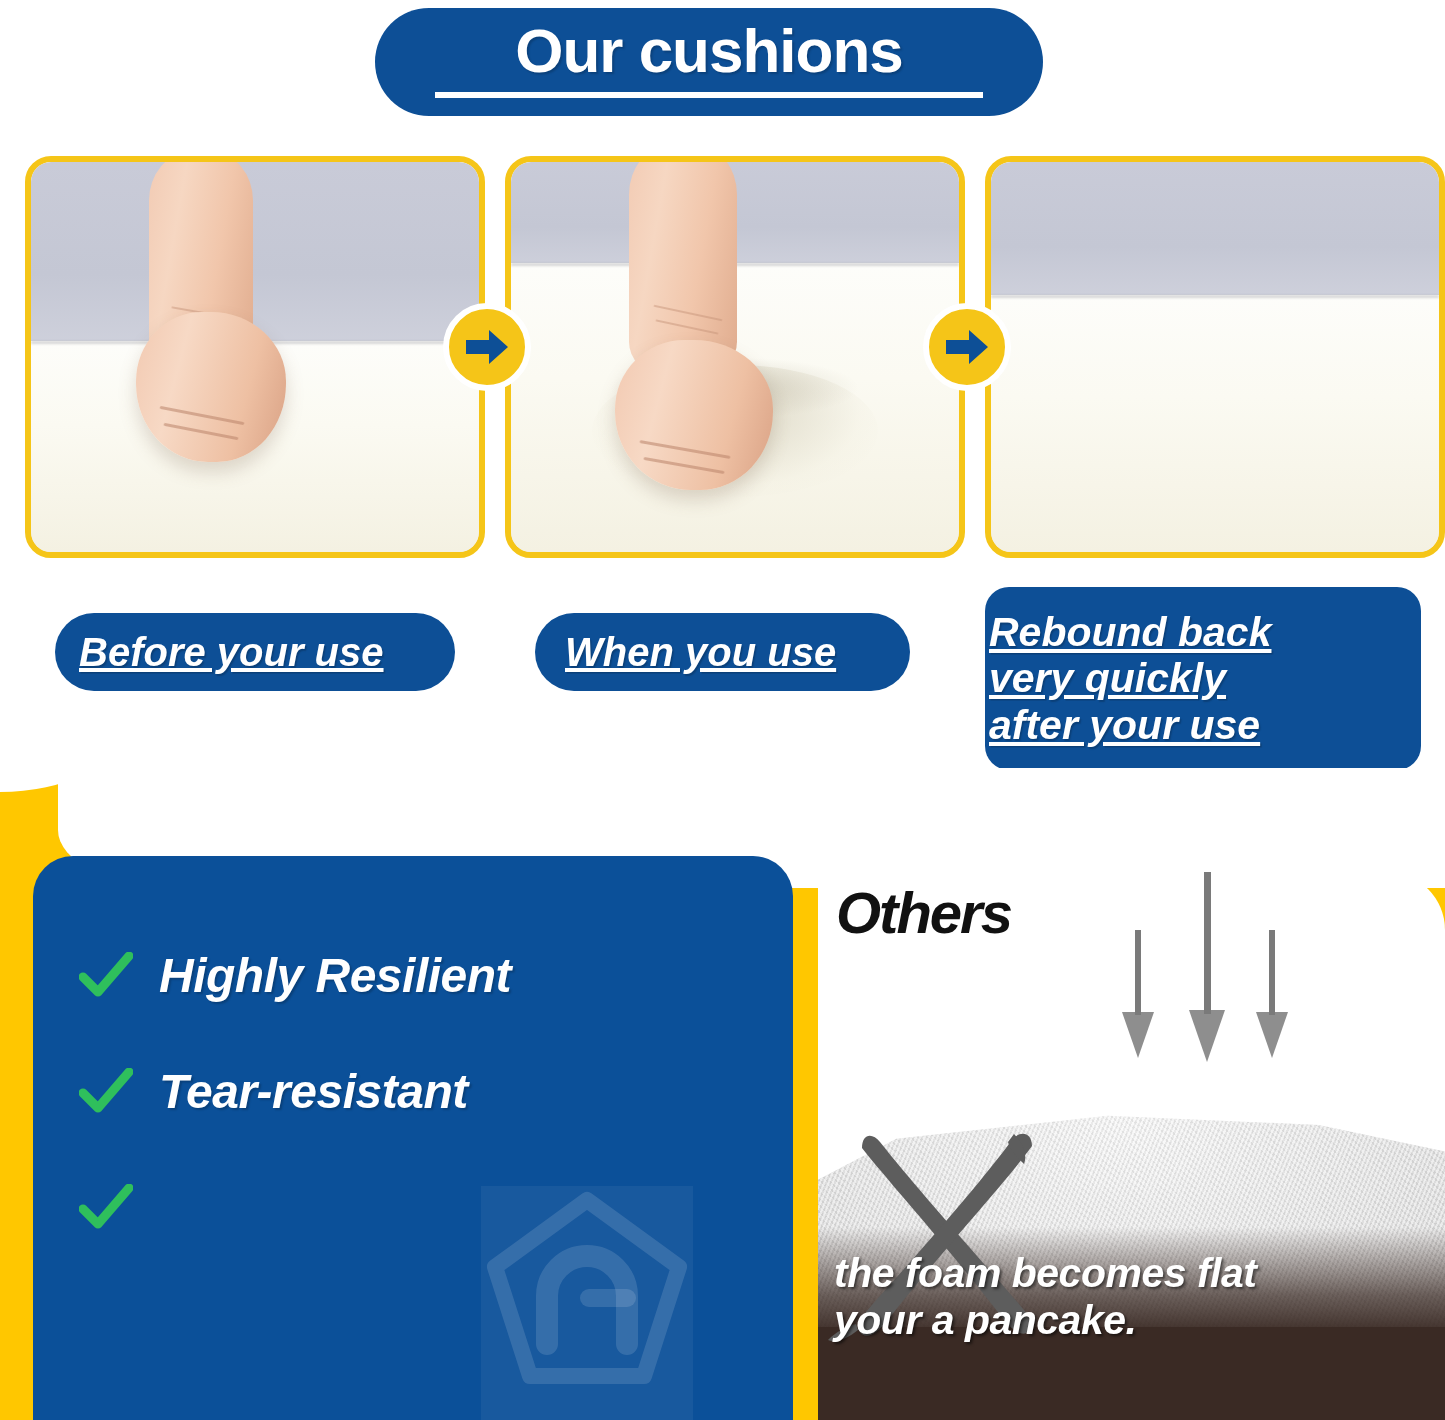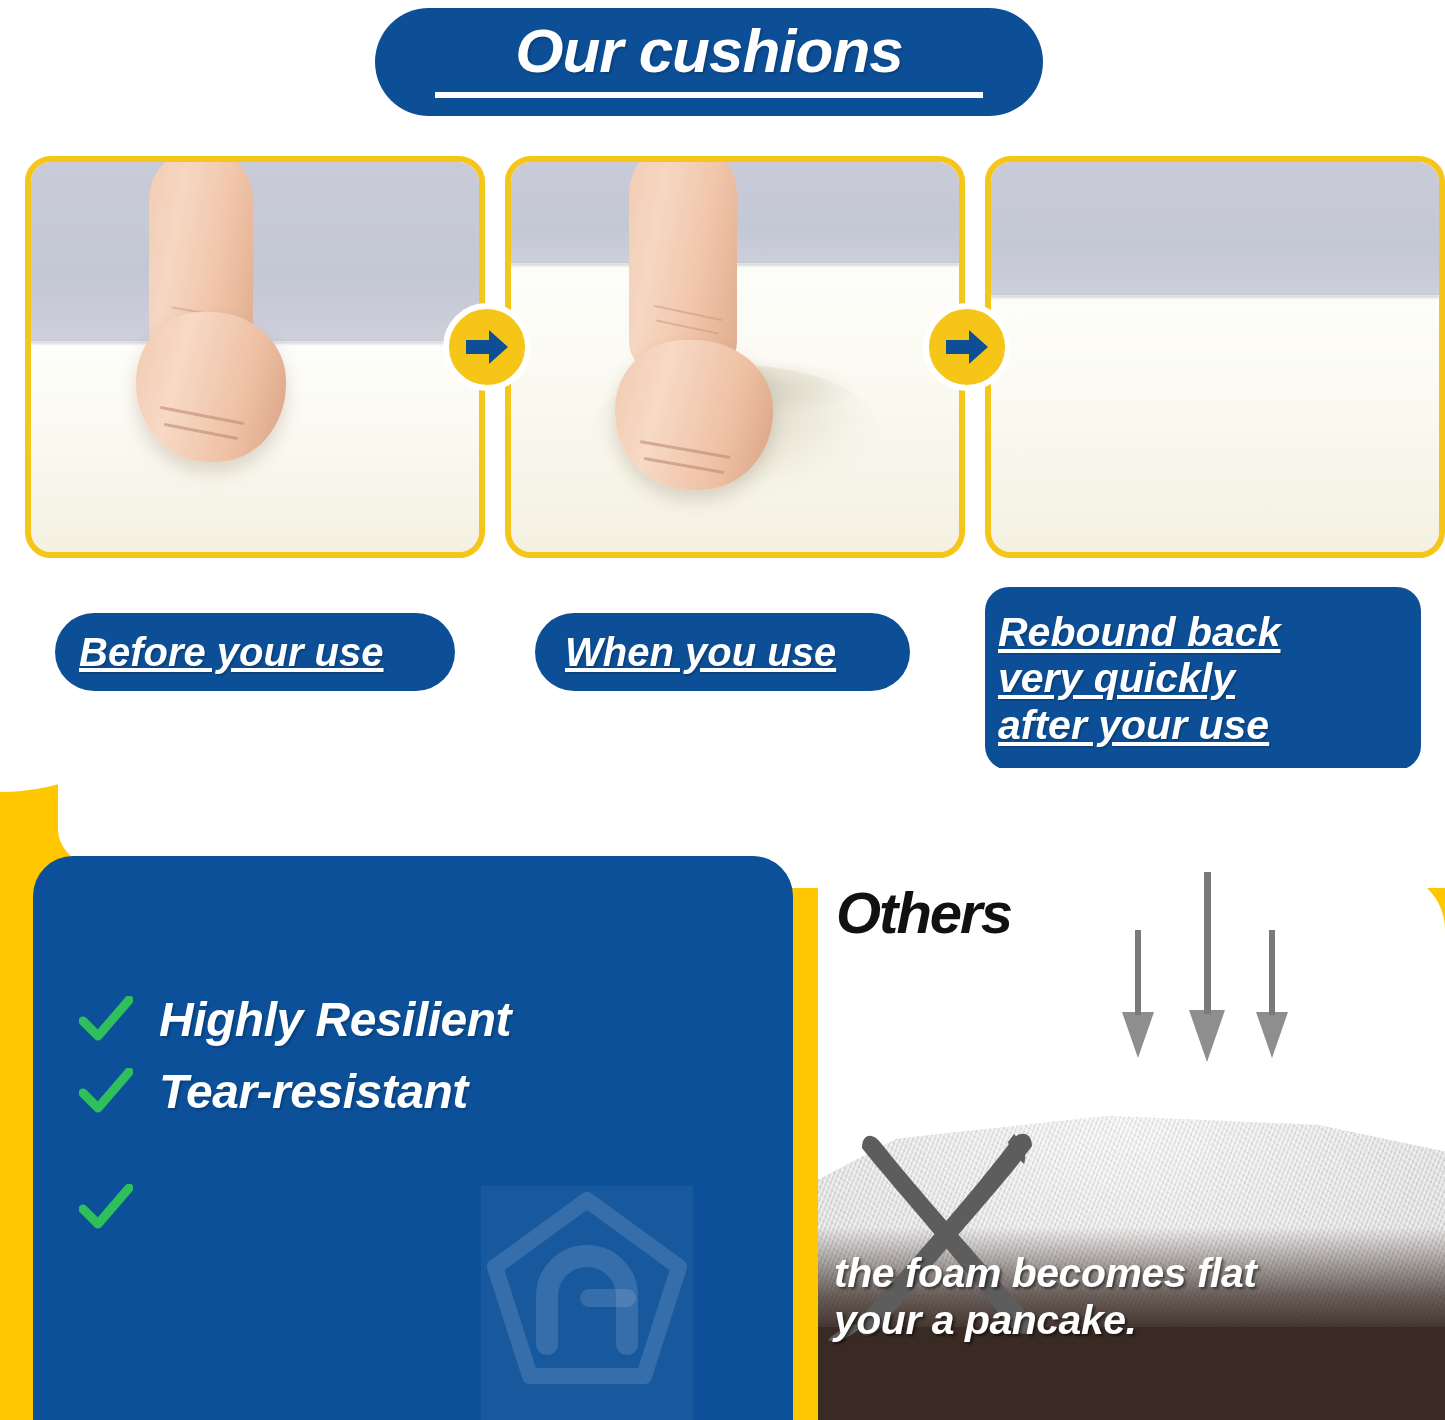--- a/index.html
+++ b/index.html
@@ -29,21 +29,20 @@
     border-radius: 54px;
     display: flex;
     flex-direction: column;
     align-items: center;
     justify-content: center;
   }
   #title-text {
     color: #ffffff;
     font-size: 62px;
     font-weight: bold;
-    font-style: italic;
     letter-spacing: -1px;
     line-height: 1;
     text-shadow: 2px 2px 2px rgba(0,0,0,.18);
     margin-top: -6px;
   }
   #title-underline {
     width: 548px;
     height: 6px;
     background: #ffffff;
     margin-top: 10px;
@@ -181,21 +180,21 @@
     left: 535px; top: 613px;
     width: 375px; height: 78px;
     border-radius: 39px;
     padding-left: 30px;
     font-size: 40px;
   }
   #caption-pill-3 {
     left: 985px; top: 587px;
     width: 436px; height: 183px;
     border-radius: 24px;
-    padding-left: 13px;
+    padding-left: 4px;
     flex-direction: column;
     justify-content: center;
     align-items: flex-start;
     font-size: 41px;
     line-height: 1.13;
   }
 
   
   #yellow-band {
     position: absolute;
@@ -236,21 +235,21 @@
     border-radius: 40px 40px 0 0;
     overflow: hidden;
   }
   .feature-row {
     position: absolute;
     left: 46px;
     display: flex;
     align-items: center;
     gap: 26px;
   }
-  #feature-row-0 { top: 92px; margin-top: 44px; }
+  #feature-row-0 { top: 92px; }
   #feature-row-1 { top: 208px; align-items: center; }
   #feature-row-2 { top: 328px; }
   .feature-label {
     color: #ffffff;
     font-size: 48px;
     font-weight: bold;
     font-style: italic;
     letter-spacing: -.5px;
     text-shadow: 2px 2px 2px rgba(0,0,0,.2);
     white-space: nowrap;

